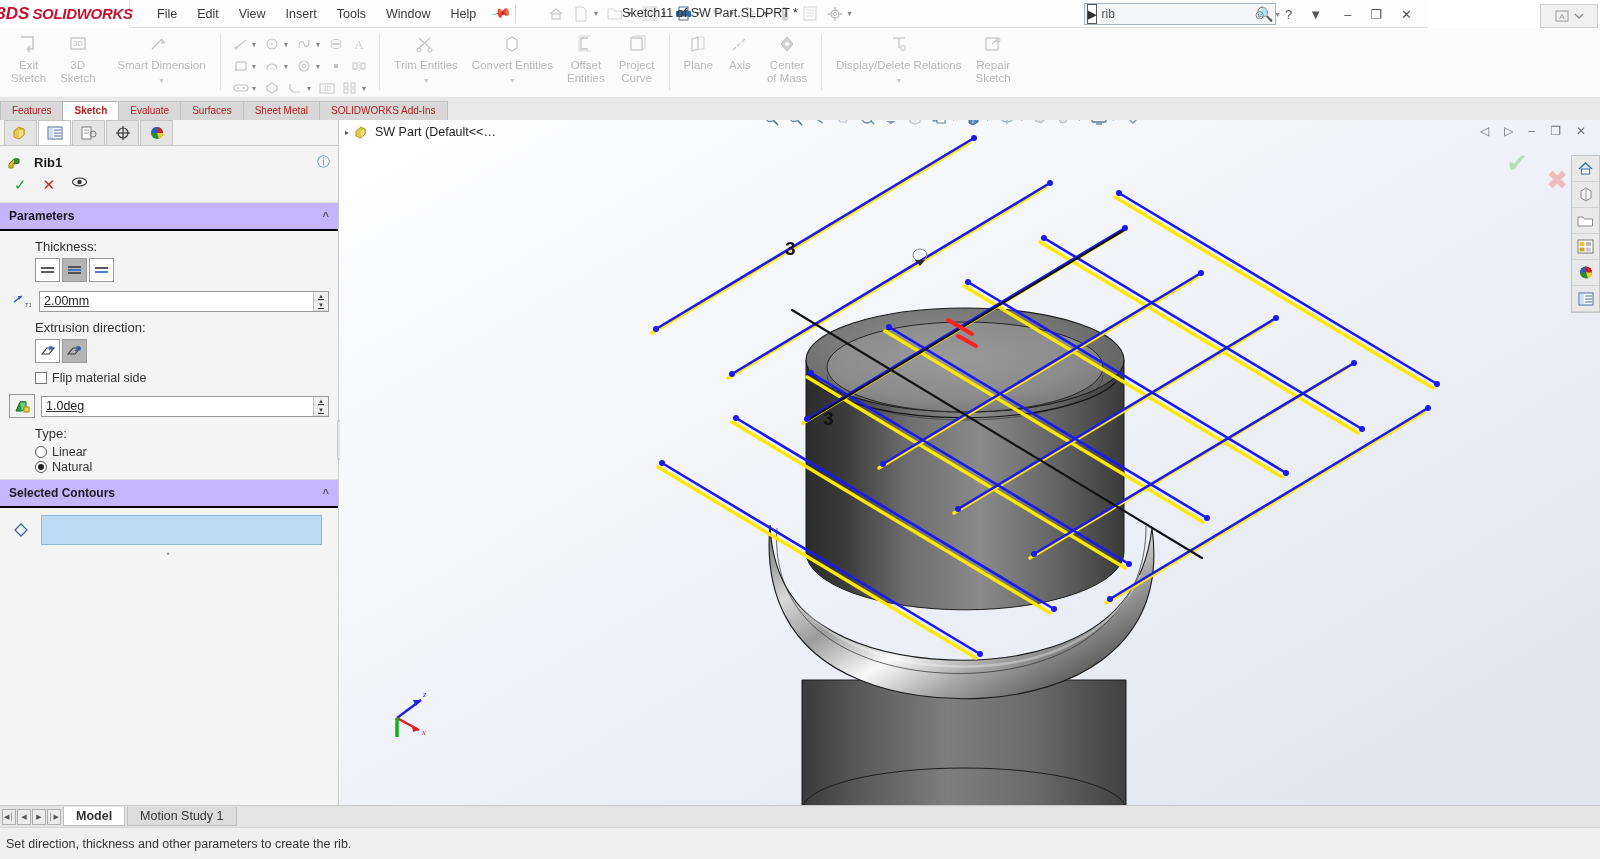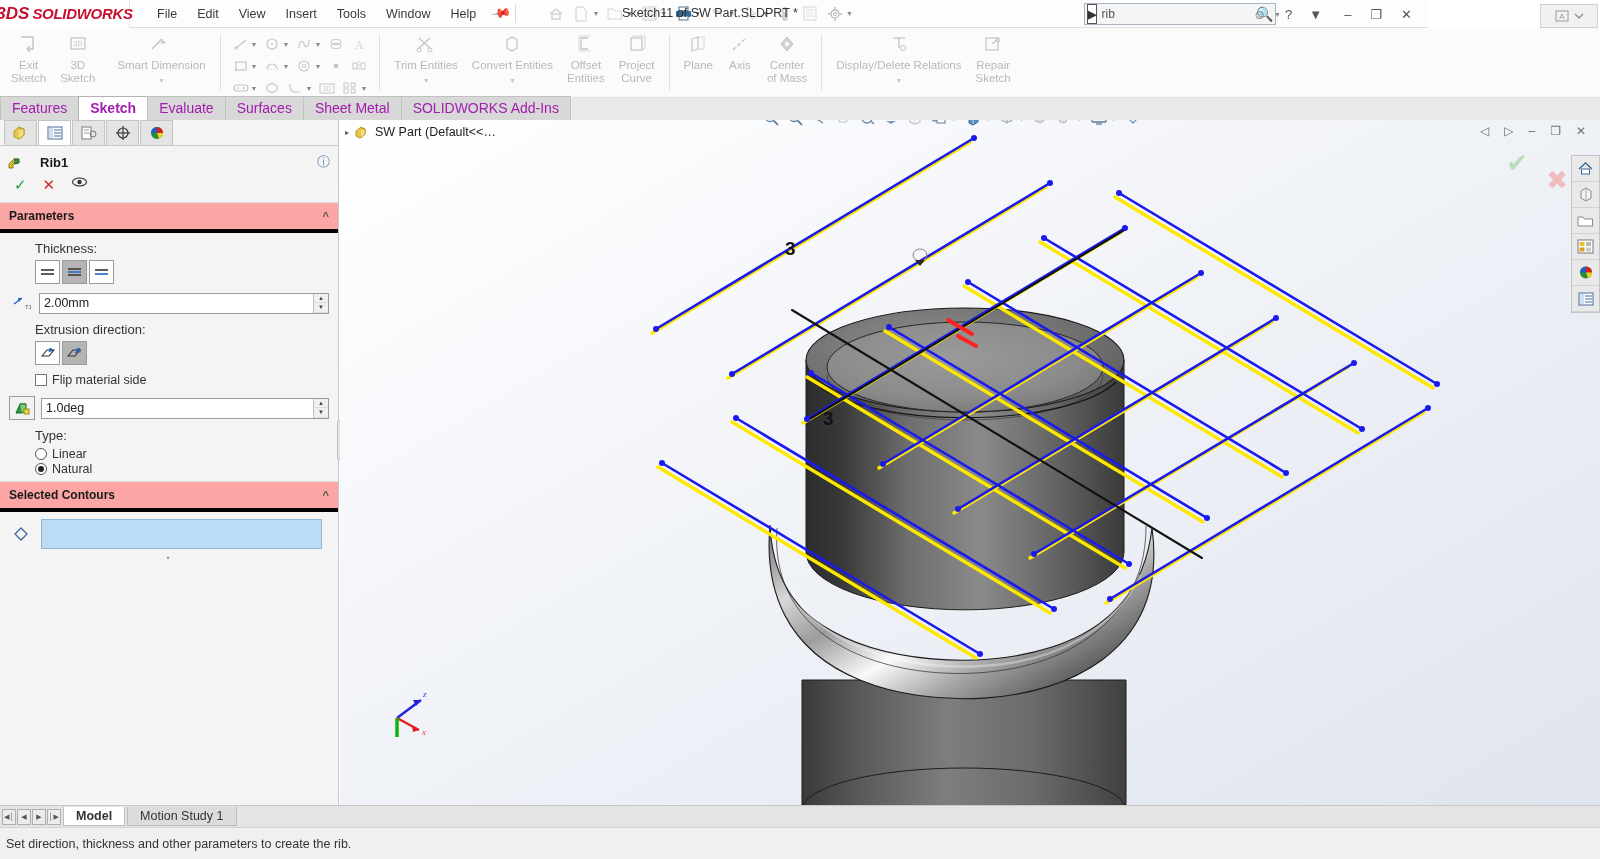--- a/index.html
+++ b/index.html
@@ -48,52 +48,52 @@
   .rbtn.wide { min-width:60px; }
   .mini-grid { display:flex; flex-direction:column; gap:2px; padding:4px 2px; }
   .mrow { display:flex; align-items:center; gap:1px; }
   .mbtn { width:22px; height:20px; display:flex; align-items:center; justify-content:center;
      opacity:.35; cursor:default;}
   .dropcaret { font-size:7px; color:#c8c8c8; text-align:center; margin-top:2px; }
 
   
   .cmdtabs { position:absolute; left:0; top:98px; width:1600px; height:22px;
      background:#e9e9e9; display:flex; align-items:flex-end; }
-  .ctab { padding:3px 11px 4px; font-size:14px; color:#a21caf; background:#d8d8d8;
+  .ctab { padding:3px 11px 4px; font-size:10px; color:#b91c1c; background:#d8d8d8;
       border:1px solid #c0c0c0; border-bottom:none; margin-right:-1px; cursor:pointer; }
   .ctab.sel { background:#fff; font-weight:bold; border-color:#b0b0b0; }
 
   
   .viewbar { position:absolute; left:760px; top:100px; height:20px; display:flex; align-items:center; gap:2px; }
   .vb { width:22px; height:20px; display:flex; align-items:center; justify-content:center; cursor:pointer; }
 
   
   .leftpanel { position:absolute; left:0; top:120px; width:339px; height:685px;
      background:#f4f4f4; border-right:1px solid #c9c9c9; }
   .ptabs { display:flex; height:26px; background:#f4f4f4; border-bottom:1px solid #c9c9c9; padding-left:4px; }
   .ptab { width:33px; height:25px; margin-right:1px; display:flex; align-items:center; justify-content:center;
       background:#e4e4e4; border:1px solid #c4c4c4; border-bottom:none; cursor:pointer; }
   .ptab.sel { background:#fff; }
-  .pmhead { display:flex; align-items:center; padding:7px 8px 2px; gap:15px; }
+  .pmhead { display:flex; align-items:center; padding:7px 8px 2px; gap:9px; }
   .pmtitle { font-size:13px; font-weight:bold; color:#1a1a1a; }
   .help-q { margin-left:auto; color:#6a8fb5; font-size:13px; cursor:pointer; }
   .pmacts { display:flex; gap:16px; padding:3px 14px 8px; border-bottom:1px solid #dcdcdc; }
   .pmacts span { font-size:15px; cursor:pointer; }
   .ok { color:#1a9c3a; } .cx { color:#d8232a; }
 
-  .sechead { display:flex; align-items:center; padding:6px 9px; background:#fca5a5;
-     border-bottom:4px solid #000000; font-weight:bold; font-size:12px; color:#1a1a1a; }
+  .sechead { display:flex; align-items:center; padding:6px 9px; background:#c4b5fd;
+     border-bottom:2px solid #000000; font-weight:bold; font-size:12px; color:#1a1a1a; }
   .sechead .chev { margin-left:auto; color:#555; font-size:11px; cursor:pointer; }
   .pbody { padding:6px 9px 4px; }
   .flabel { font-size:13px; color:#333; margin:2px 0 4px 26px; }
   .btnrow { display:flex; gap:2px; margin:0 0 8px 26px; }
   .tgl { width:25px; height:24px; border:1px solid #9a9a9a; background:#fff; display:flex;
      align-items:center; justify-content:center; cursor:pointer; }
   .tgl.on { background:#b4b4b4; }
-  .fieldrow { display:flex; align-items:center; gap:6px; margin-bottom:8px; }
+  .fieldrow { display:flex; align-items:center; gap:6px; margin-bottom:8px;text-decoration:underline; }
   .ficon { width:24px; height:22px; display:flex; align-items:center; justify-content:center; }
   .ficon.boxed { border:1px solid #9a9a9a; background:#f2f2f2; width:26px; height:24px; }
   .spin { flex:1; height:21px; border:1px solid #9a9a9a; background:#fff; display:flex; align-items:center; }
   .spin input { flex:1; border:none; outline:none; font-size:12.5px; color:#222; padding-left:4px;
       background:transparent; font-family:"Liberation Sans", sans-serif; }
   .spinbtns { width:15px; height:19px; border-left:1px solid #c4c4c4; display:flex;
       flex-direction:column; background:#f0f0f0; }
   .spinbtns div { flex:1; display:flex; align-items:center; justify-content:center; font-size:6px;
       color:#444; border-bottom:1px solid #dedede; cursor:pointer; }
   .chkrow { display:flex; align-items:center; gap:5px; margin:0 0 9px 26px; font-size:12.5px; }

